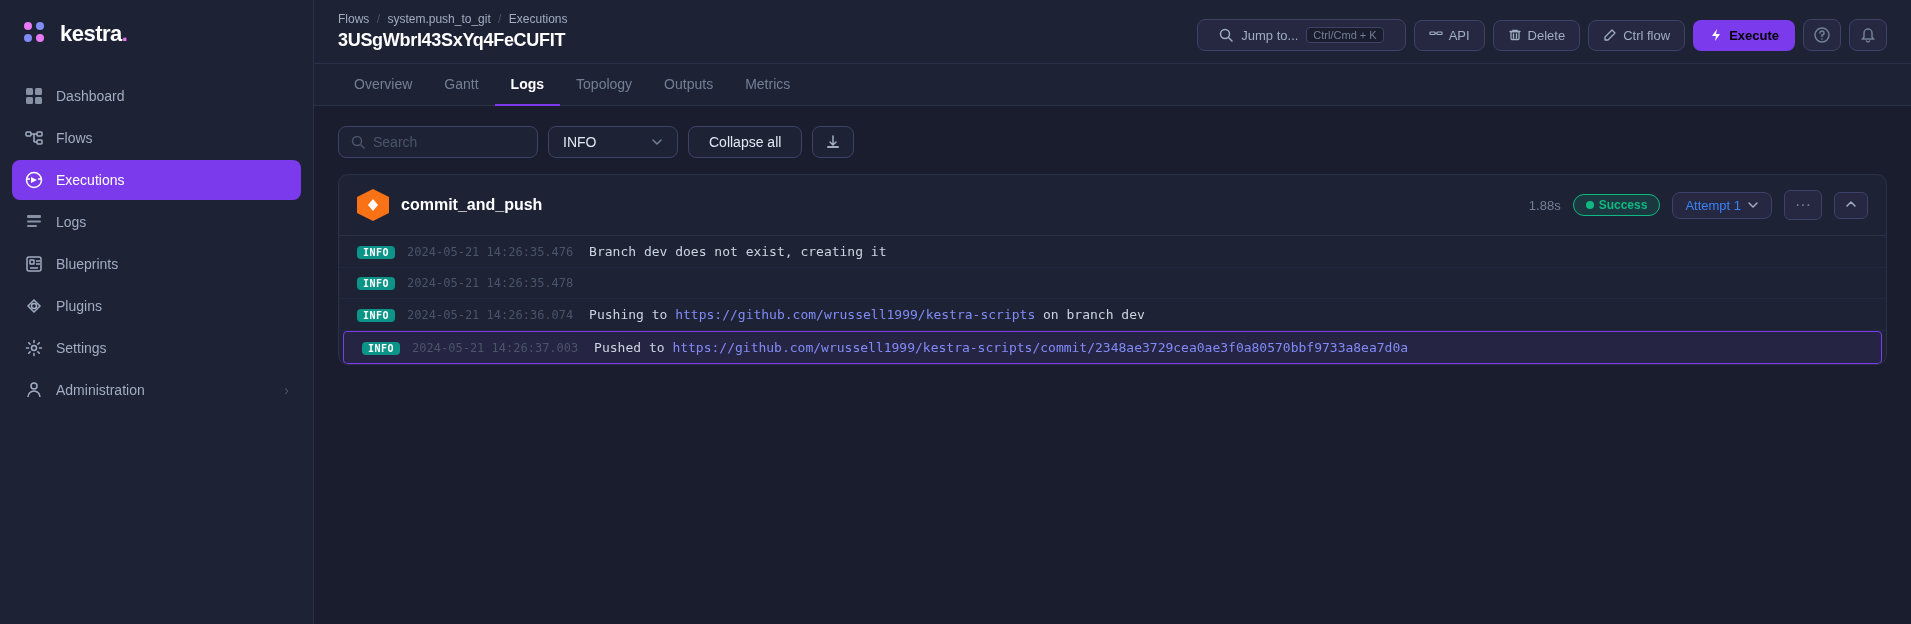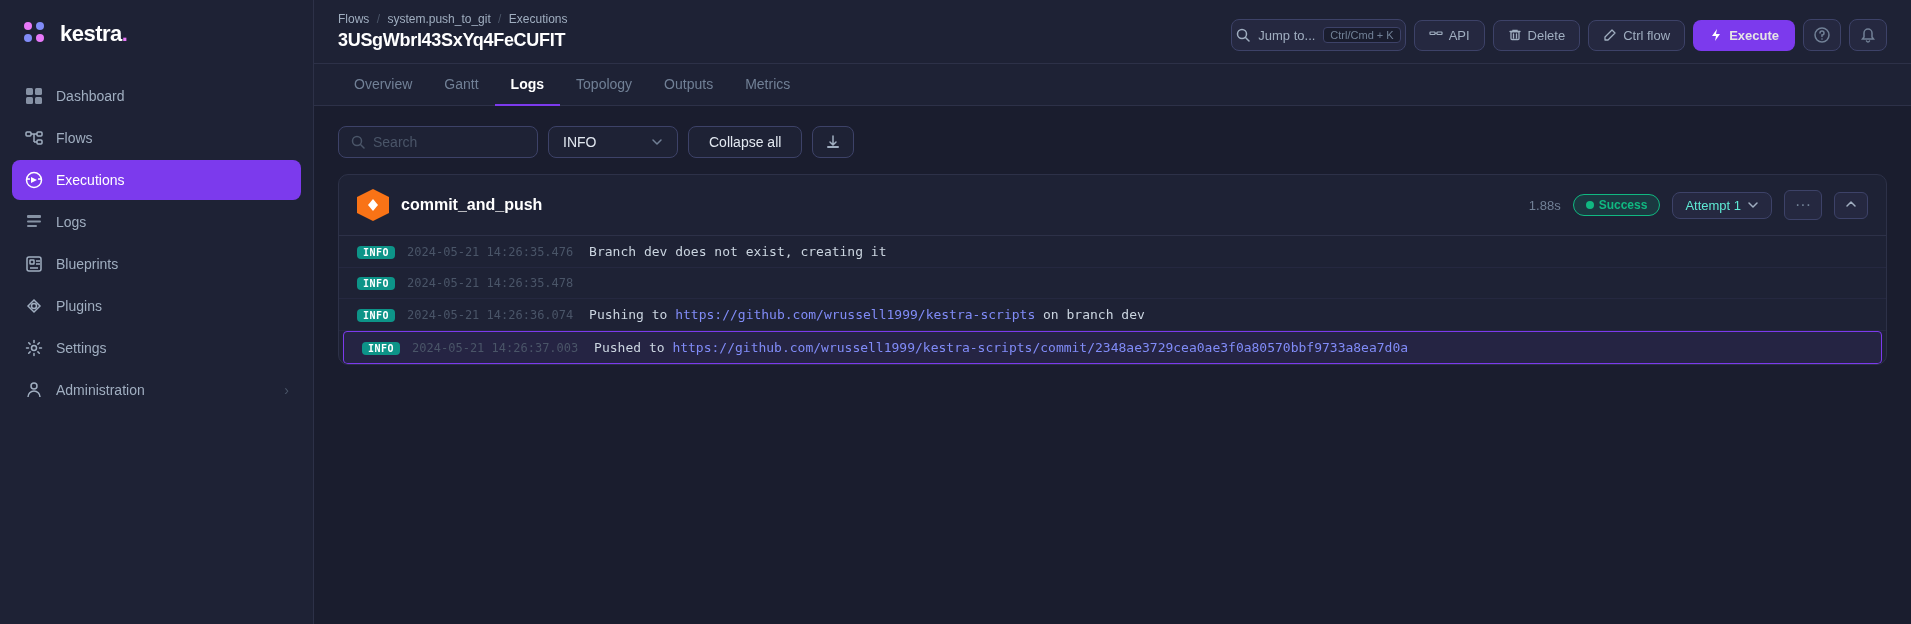--- a/index.html
+++ b/index.html
@@ -125,21 +125,21 @@
       align-items: center;
       gap: 8px;
     }
     .jump-to-btn {
       display: flex;
       align-items: center;
       gap: 8px;
       background: #252840;
       border: 1px solid #3d4268;
       border-radius: 8px;
-      padding: 7px 4px;
+      padding: 7px 21px;
       cursor: pointer;
       color: #a0aec0;
       font-size: 13px;
     }
     .jump-to-btn .shortcut {
       background: #1a1d2e;
       border: 1px solid #3d4268;
       border-radius: 4px;
       padding: 1px 6px;
       font-size: 11px;
@@ -160,21 +160,21 @@
     }
     .execute-btn {
       display: flex;
       align-items: center;
       gap: 6px;
       background: #7c3aed;
       border: none;
       border-radius: 8px;
       padding: 8px 16px;
       cursor: pointer;
-      color: #e5e5e5;
+      color: #000000;
       font-size: 13px;
       font-weight: 600;
     }
     .icon-btn {
       background: #252840;
       border: 1px solid #3d4268;
       border-radius: 8px;
       padding: 7px 10px;
       cursor: pointer;
       color: #a0aec0;
@@ -327,21 +327,21 @@
     }
     .attempt-select {
       display: flex;
       align-items: center;
       gap: 6px;
       background: #252840;
       border: 1px solid #3d4268;
       border-radius: 8px;
       padding: 5px 12px;
       cursor: pointer;
-      color: #5eead4;
+      color: #3b82f6;
       font-size: 13px;
     }
     .more-btn {
       background: #252840;
       border: 1px solid #3d4268;
       border-radius: 6px;
       padding: 5px 10px;
       cursor: pointer;
       color: #718096;
       font-size: 16px;

